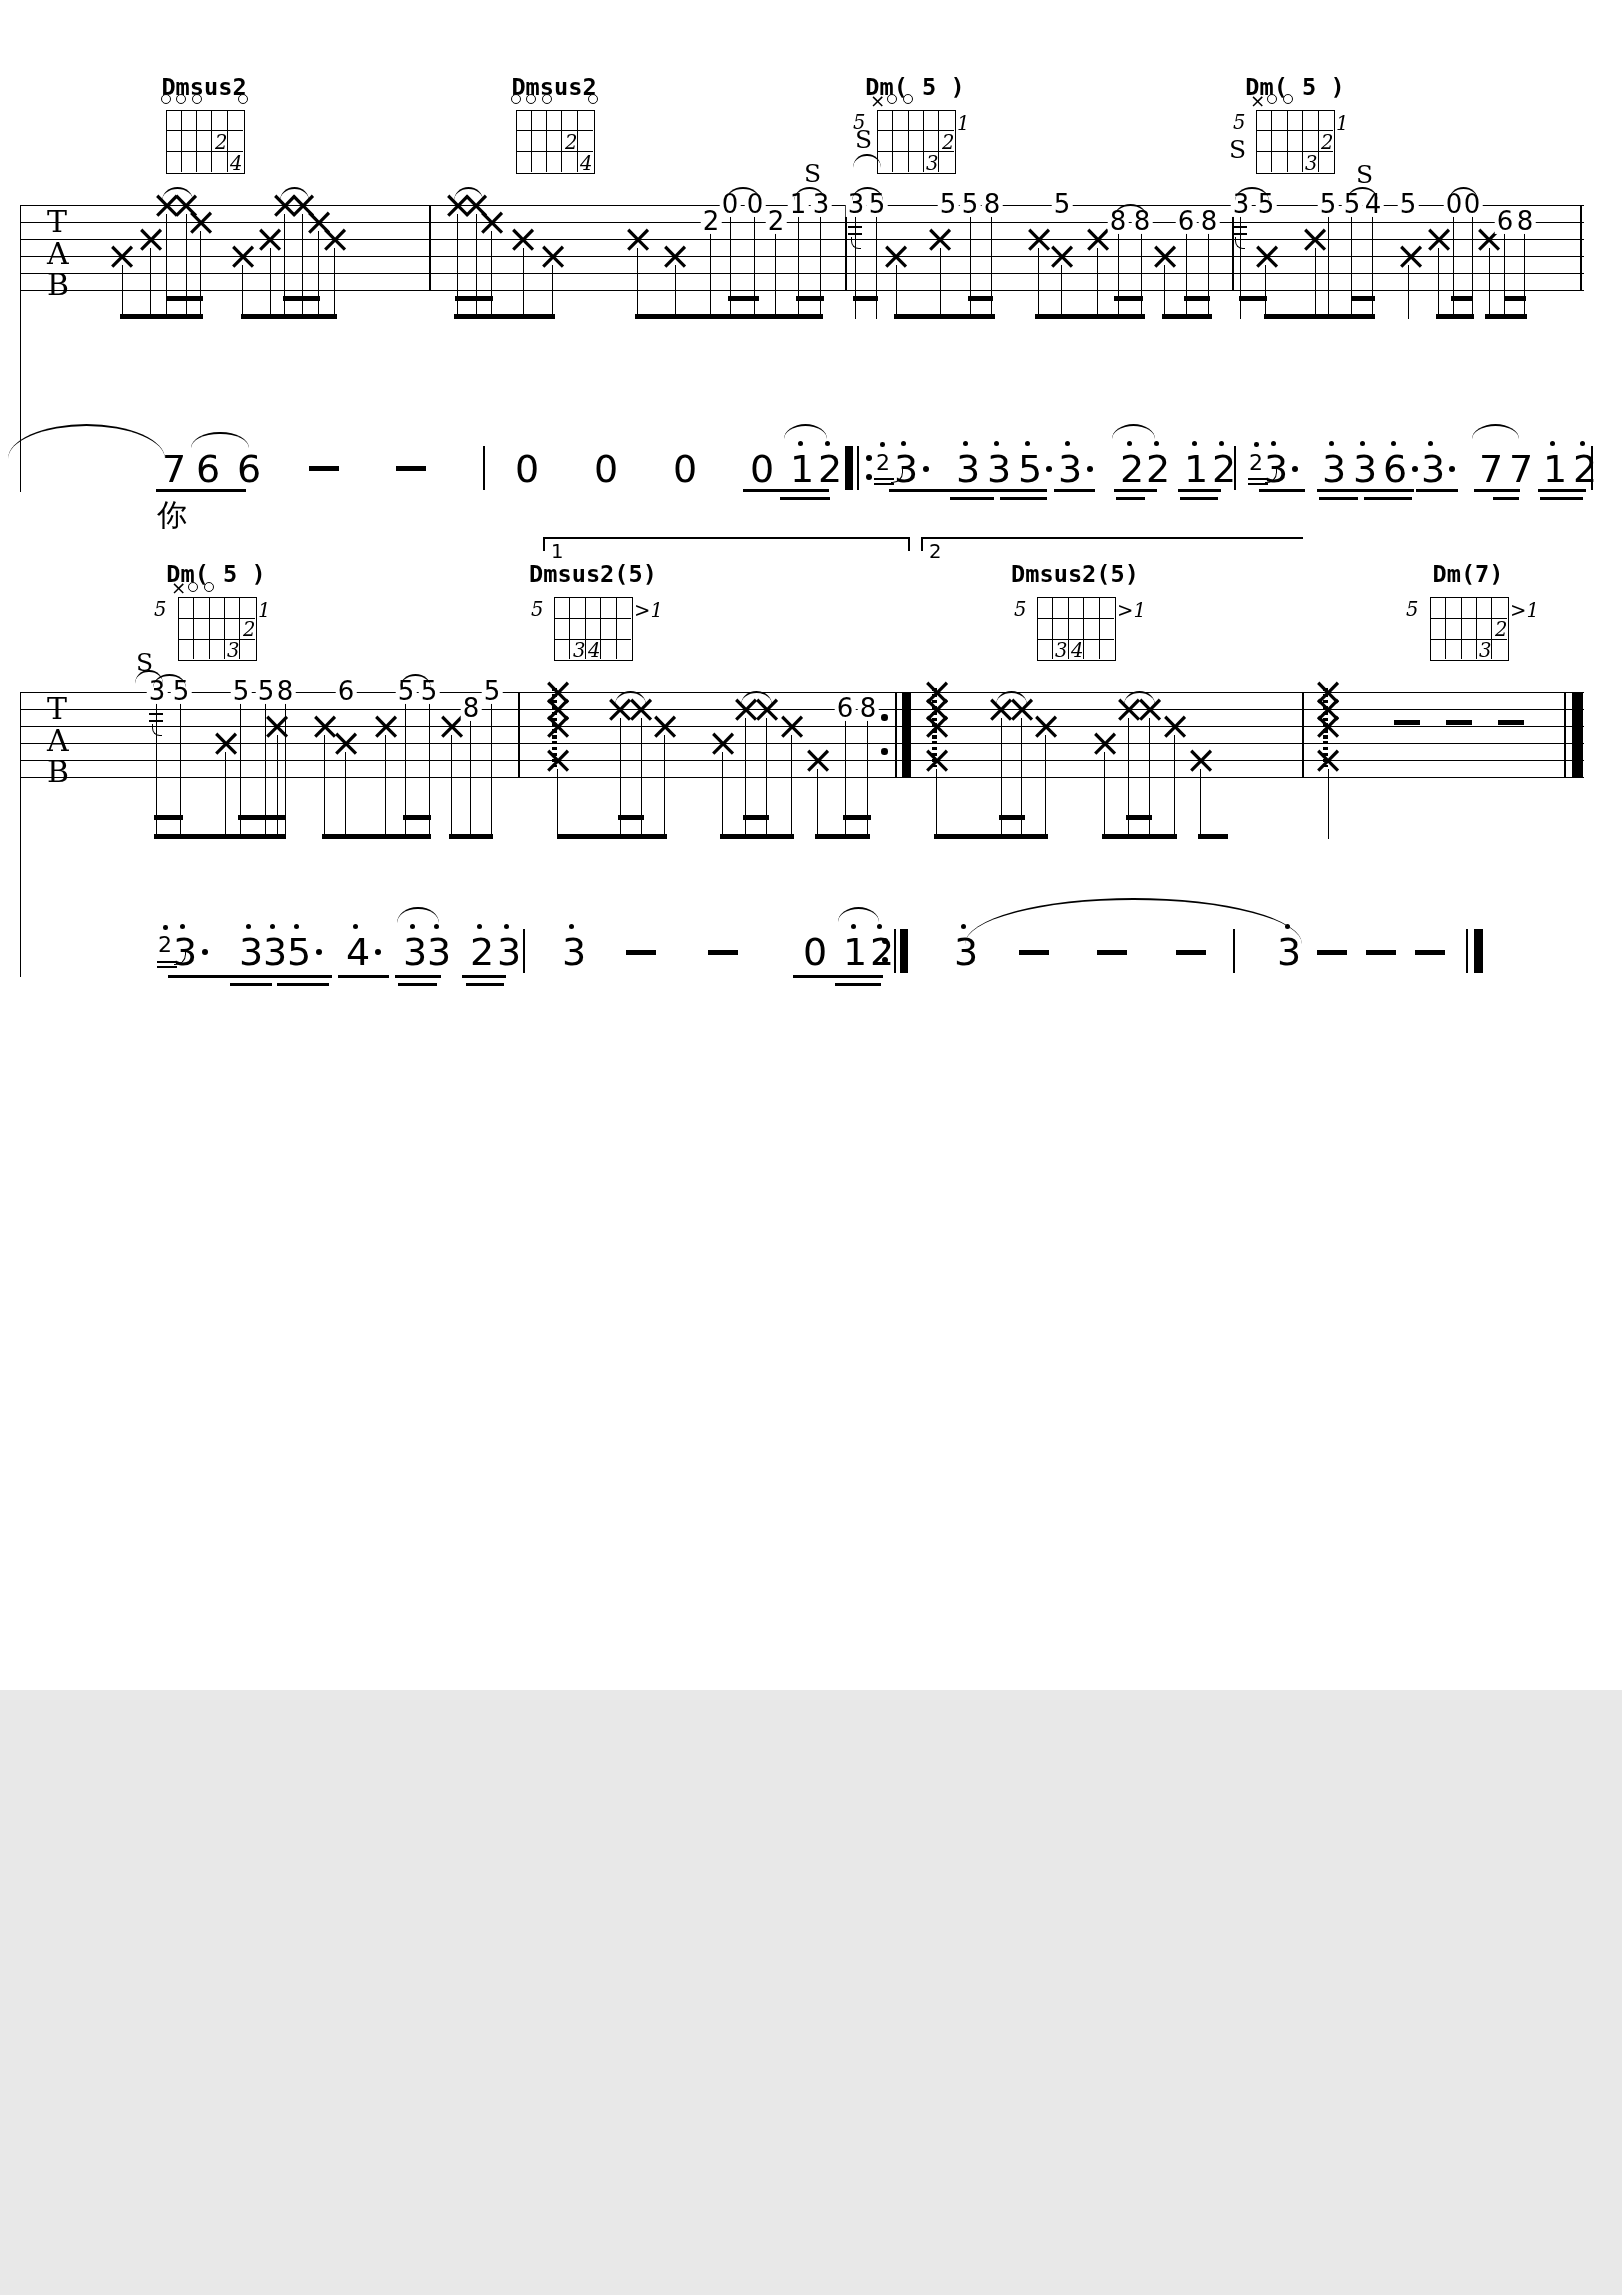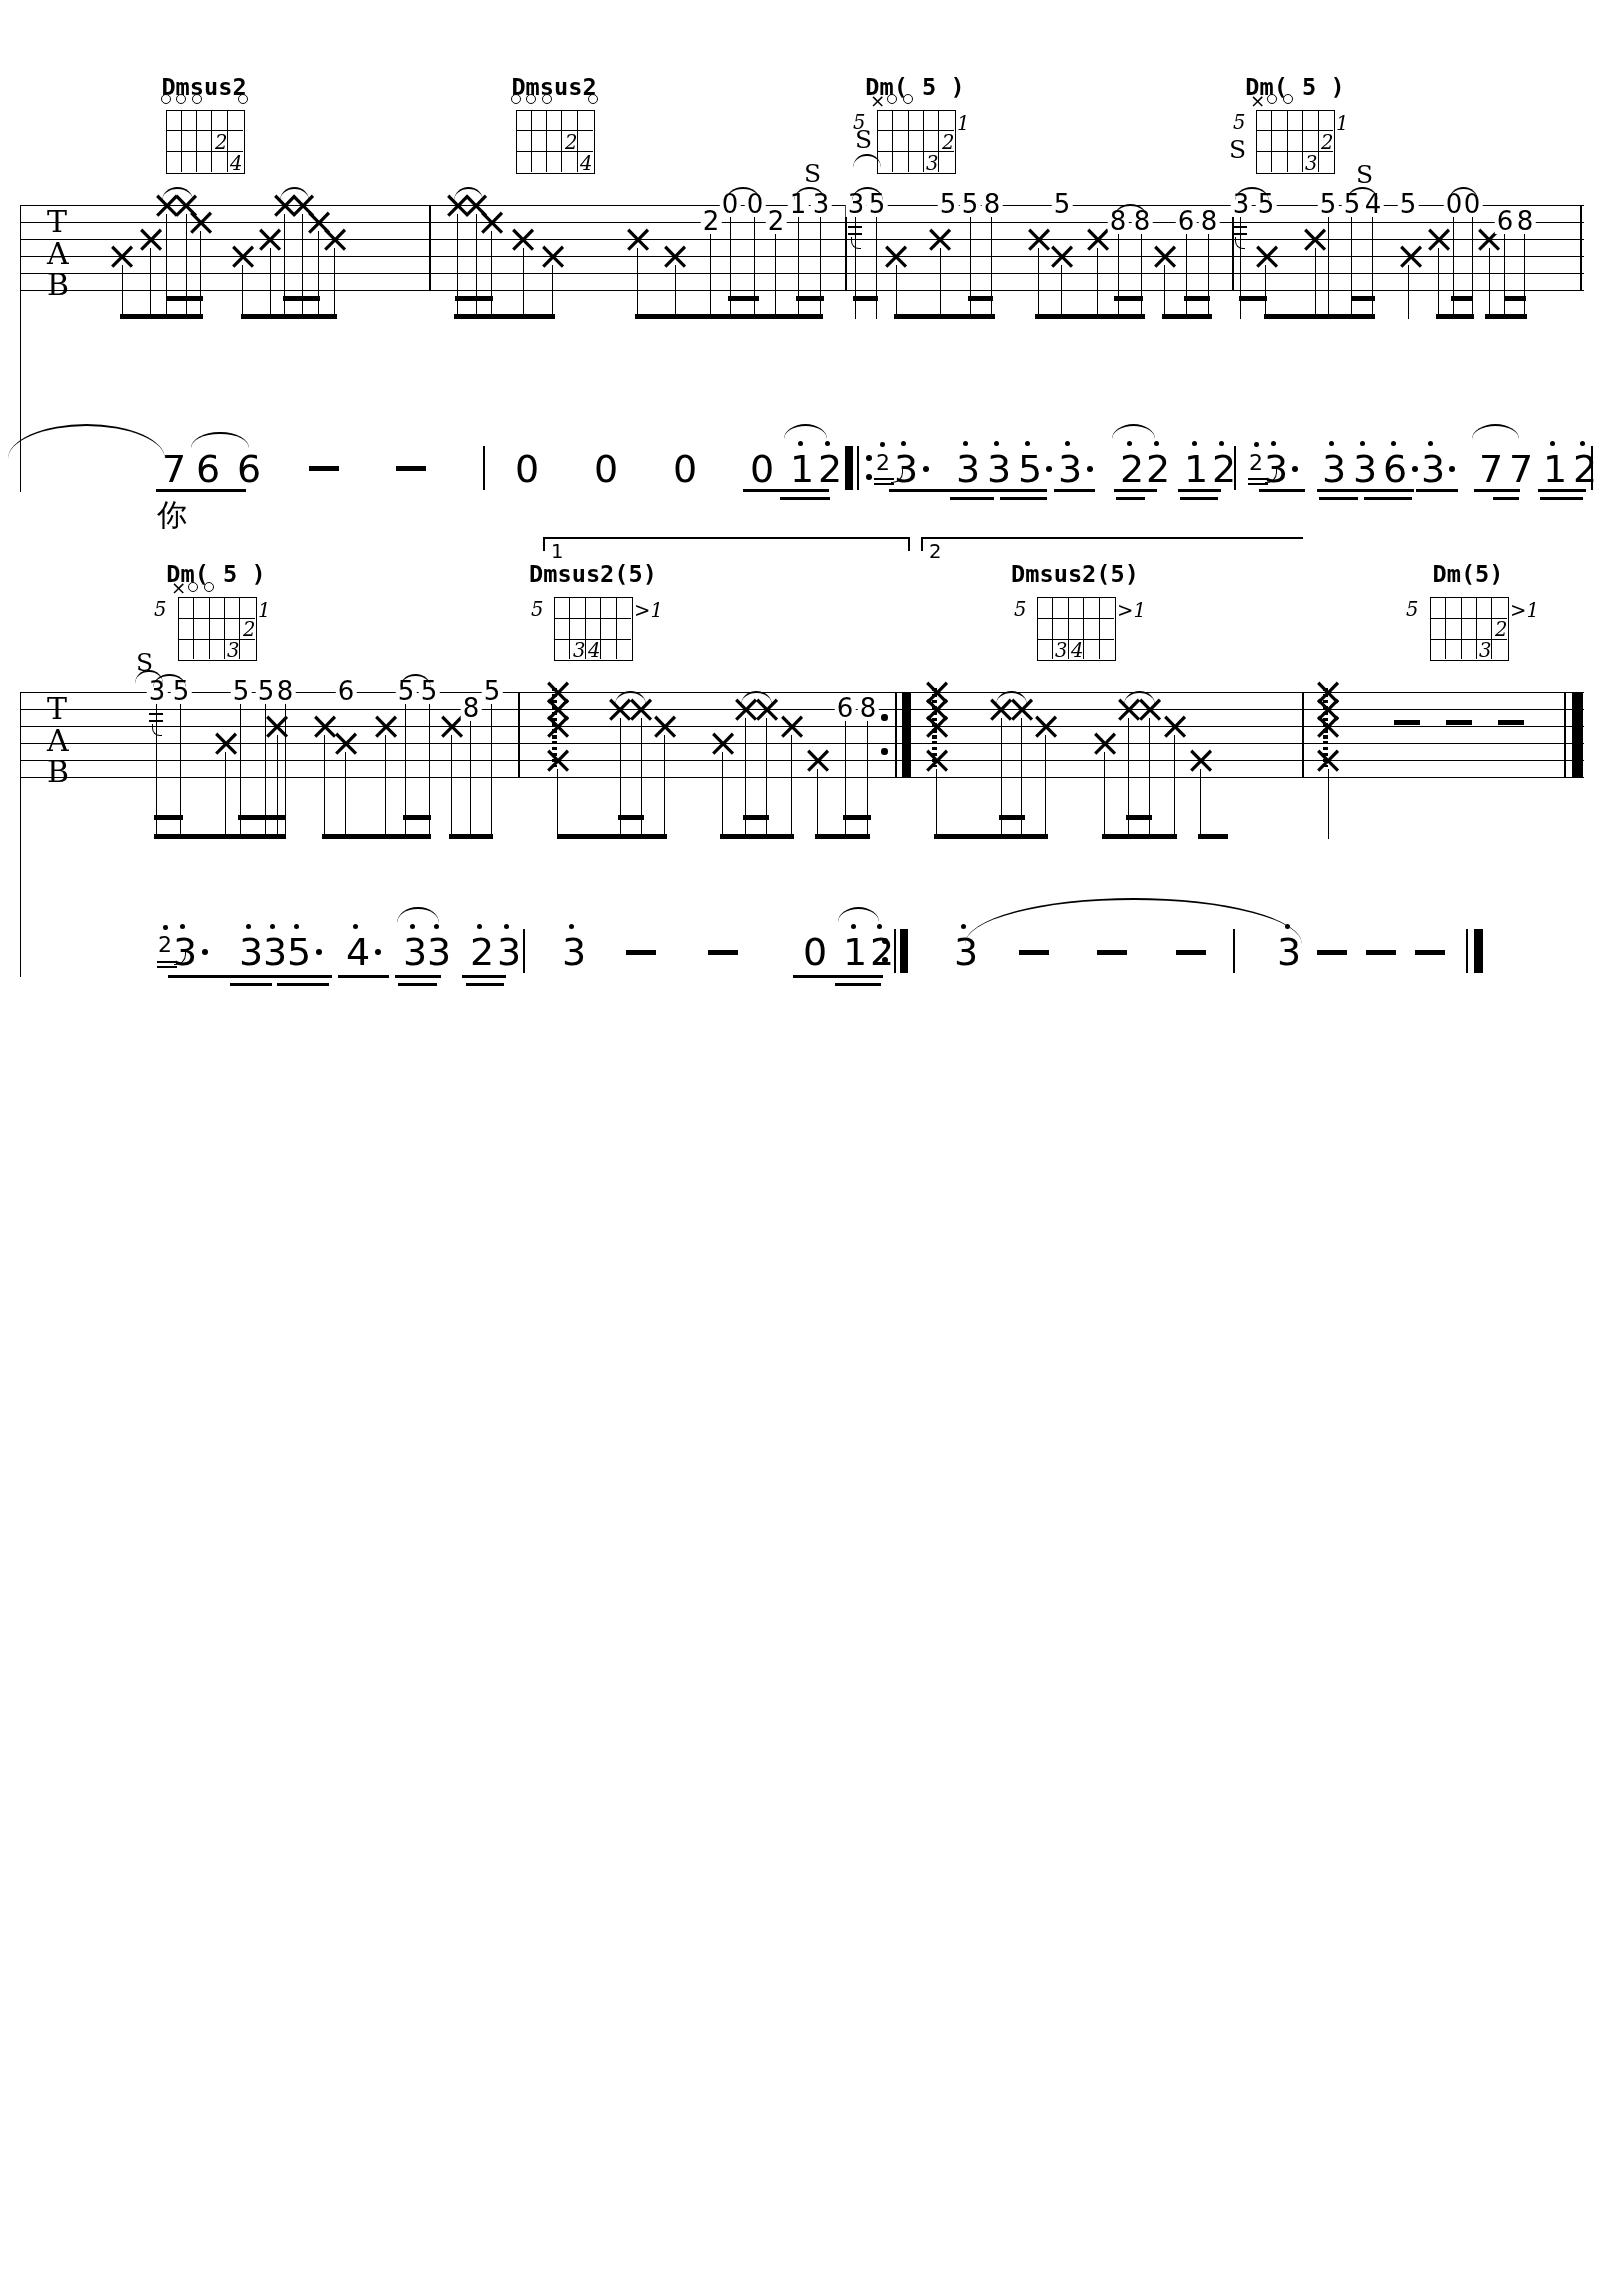--- a/index.html
+++ b/index.html
@@ -1,16 +1,16 @@
 <!DOCTYPE html>
 <html style="font-size:10.5px"><head>
 <meta charset="utf-8">
 <style>
   html,body{margin:0;padding:0;background:#e8e8e8}
-  #sheet{position:relative;width:1623px;height:2295px;background:#fff;overflow:hidden;
+  #sheet{position:relative;width:1623px;height:1690px;background:#fff;overflow:hidden;
          font-family:"DejaVu Sans",sans-serif;color:#000}
   .abs{position:absolute}
   .hl{background:#000}
   .vl{background:#000}
   .beam{background:#000}
   .dot{background:#000;border-radius:50%}
   .arc{border-top:2px solid #000;border-radius:50%/100% 100% 0 0}
   .gridbox{border:1.3px solid #000}
   .clabel{font-family:"DejaVu Sans Mono",monospace;font-weight:700;font-size:23.6px;white-space:nowrap;transform:translateX(-50%)}
   .fing{font-family:"DejaVu Serif",serif;font-style:italic;font-size:19.6px;line-height:1;white-space:nowrap}
@@ -122,21 +122,21 @@
     <div class="abs vl" style="left: 1052px; top: 597px; width: 1.3px; height: 62px;"></div>
     <div class="abs vl" style="left: 1068px; top: 597px; width: 1.3px; height: 62px;"></div>
     <div class="abs vl" style="left: 1083px; top: 597px; width: 1.3px; height: 62px;"></div>
     <div class="abs vl" style="left: 1099px; top: 597px; width: 1.3px; height: 62px;"></div>
     <div class="abs hl" style="left: 1037px; top: 618px; width: 77px; height: 1.3px;"></div>
     <div class="abs hl" style="left: 1037px; top: 639px; width: 77px; height: 1.3px;"></div>
     <div class="abs fing" style="left: 1014px; top: 600px;">5</div>
     <div class="abs fing" style="left: 1117px; top: 601px;">&gt;1</div>
     <div class="abs fing" style="left: 1055px; top: 641px;">3</div>
     <div class="abs fing" style="left: 1071px; top: 641px;">4</div>
-    <div class="abs clabel" style="left: 1468px; top: 560px;">Dm(5)</div>
+    <div class="abs clabel" style="left: 1468px; top: 560px;">Dm(7)</div>
     <div class="abs gridbox" style="left: 1430px; top: 597px; width: 77px; height: 62px;"></div>
     <div class="abs vl" style="left: 1445px; top: 597px; width: 1.3px; height: 62px;"></div>
     <div class="abs vl" style="left: 1461px; top: 597px; width: 1.3px; height: 62px;"></div>
     <div class="abs vl" style="left: 1476px; top: 597px; width: 1.3px; height: 62px;"></div>
     <div class="abs vl" style="left: 1491px; top: 597px; width: 1.3px; height: 62px;"></div>
     <div class="abs hl" style="left: 1430px; top: 618px; width: 77px; height: 1.3px;"></div>
     <div class="abs hl" style="left: 1430px; top: 639px; width: 77px; height: 1.3px;"></div>
     <div class="abs fing" style="left: 1406px; top: 600px;">5</div>
     <div class="abs fing" style="left: 1510px; top: 601px;">&gt;1</div>
     <div class="abs fing" style="left: 1495px; top: 620px;">2</div>

